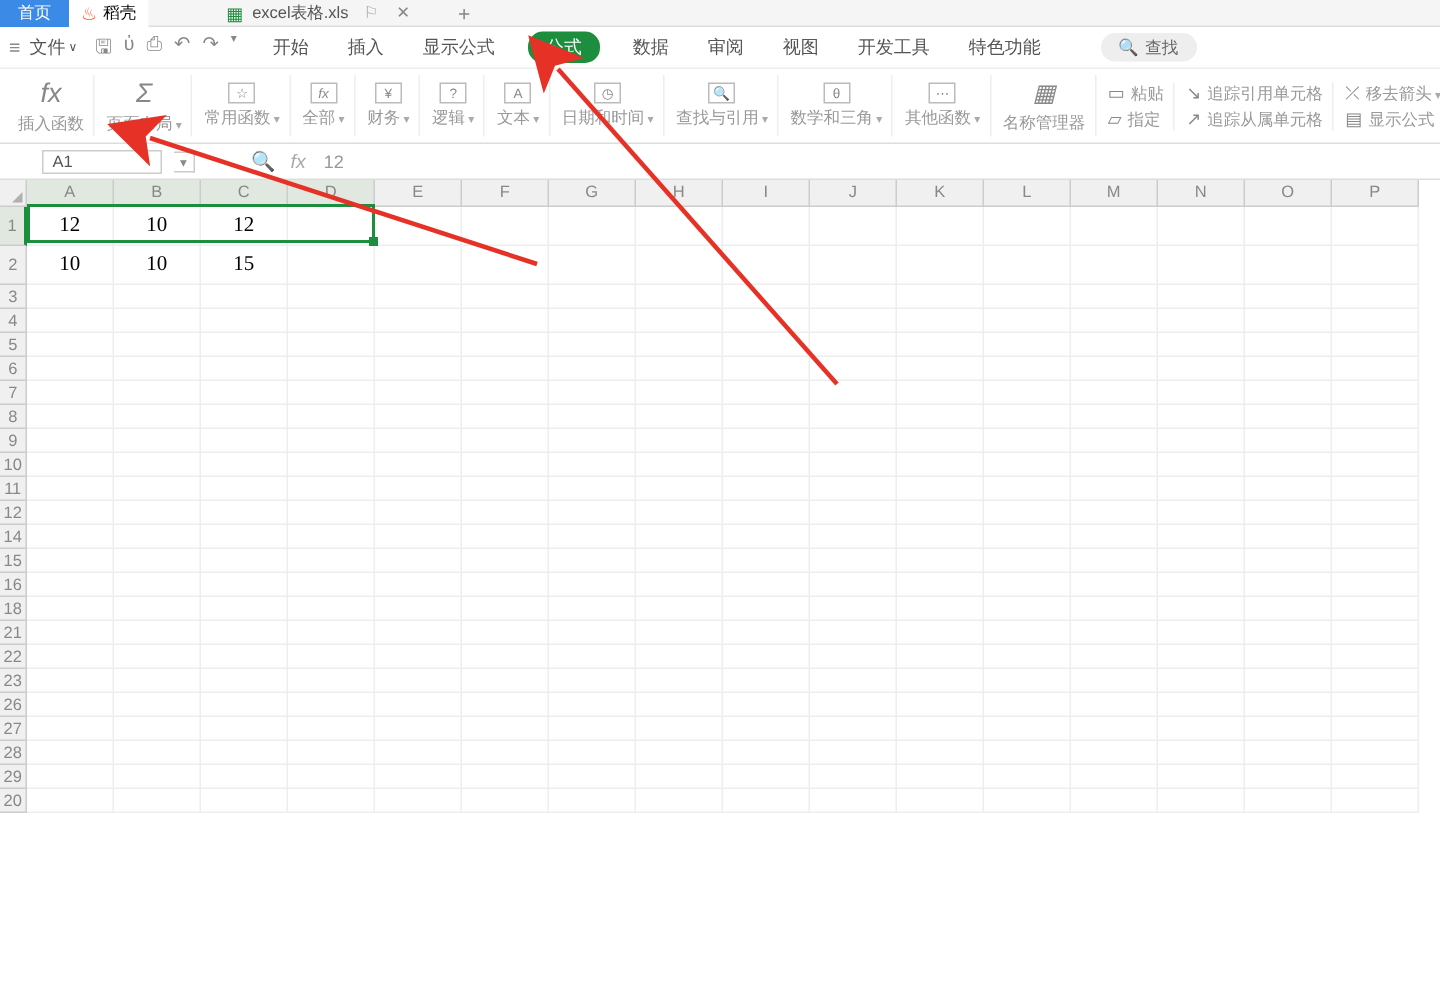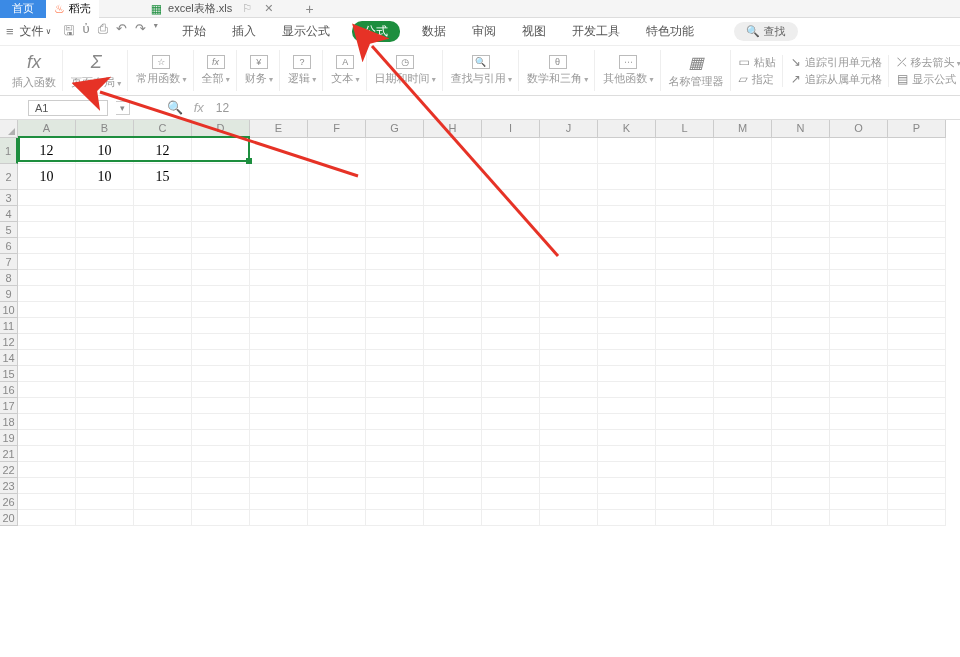--- a/index.html
+++ b/index.html
@@ -767,77 +767,39 @@
         <div class="cell" style="height: 16px; line-height: 16px;"></div>
         <div class="cell" style="height: 16px; line-height: 16px;"></div>
         <div class="cell" style="height: 16px; line-height: 16px;"></div>
         <div class="cell" style="height: 16px; line-height: 16px;"></div>
         <div class="cell" style="height: 16px; line-height: 16px;"></div>
         <div class="cell" style="height: 16px; line-height: 16px;"></div>
         <div class="cell" style="height: 16px; line-height: 16px;"></div>
         <div class="cell" style="height: 16px; line-height: 16px;"></div>
       </div>
       <div style="display: grid; grid-template-columns: 18px repeat(16, 58px); grid-auto-rows: 16px;">
-        <div class="row-header" style="height: 16px; line-height: 16px;">17</div>
-        <div class="cell" style="height: 16px; line-height: 16px;"></div>
-        <div class="cell" style="height: 16px; line-height: 16px;"></div>
-        <div class="cell" style="height: 16px; line-height: 16px;"></div>
-        <div class="cell" style="height: 16px; line-height: 16px;"></div>
-        <div class="cell" style="height: 16px; line-height: 16px;"></div>
-        <div class="cell" style="height: 16px; line-height: 16px;"></div>
-        <div class="cell" style="height: 16px; line-height: 16px;"></div>
-        <div class="cell" style="height: 16px; line-height: 16px;"></div>
-        <div class="cell" style="height: 16px; line-height: 16px;"></div>
-        <div class="cell" style="height: 16px; line-height: 16px;"></div>
-        <div class="cell" style="height: 16px; line-height: 16px;"></div>
-        <div class="cell" style="height: 16px; line-height: 16px;"></div>
-        <div class="cell" style="height: 16px; line-height: 16px;"></div>
-        <div class="cell" style="height: 16px; line-height: 16px;"></div>
-        <div class="cell" style="height: 16px; line-height: 16px;"></div>
-        <div class="cell" style="height: 16px; line-height: 16px;"></div>
-      </div>
-      <div style="display: grid; grid-template-columns: 18px repeat(16, 58px); grid-auto-rows: 16px;">
         <div class="row-header" style="height: 16px; line-height: 16px;">18</div>
         <div class="cell" style="height: 16px; line-height: 16px;"></div>
         <div class="cell" style="height: 16px; line-height: 16px;"></div>
         <div class="cell" style="height: 16px; line-height: 16px;"></div>
         <div class="cell" style="height: 16px; line-height: 16px;"></div>
         <div class="cell" style="height: 16px; line-height: 16px;"></div>
         <div class="cell" style="height: 16px; line-height: 16px;"></div>
         <div class="cell" style="height: 16px; line-height: 16px;"></div>
         <div class="cell" style="height: 16px; line-height: 16px;"></div>
         <div class="cell" style="height: 16px; line-height: 16px;"></div>
         <div class="cell" style="height: 16px; line-height: 16px;"></div>
         <div class="cell" style="height: 16px; line-height: 16px;"></div>
         <div class="cell" style="height: 16px; line-height: 16px;"></div>
         <div class="cell" style="height: 16px; line-height: 16px;"></div>
         <div class="cell" style="height: 16px; line-height: 16px;"></div>
         <div class="cell" style="height: 16px; line-height: 16px;"></div>
         <div class="cell" style="height: 16px; line-height: 16px;"></div>
       </div>
       <div style="display: grid; grid-template-columns: 18px repeat(16, 58px); grid-auto-rows: 16px;">
-        <div class="row-header" style="height: 16px; line-height: 16px;">19</div>
-        <div class="cell" style="height: 16px; line-height: 16px;"></div>
-        <div class="cell" style="height: 16px; line-height: 16px;"></div>
-        <div class="cell" style="height: 16px; line-height: 16px;"></div>
-        <div class="cell" style="height: 16px; line-height: 16px;"></div>
-        <div class="cell" style="height: 16px; line-height: 16px;"></div>
-        <div class="cell" style="height: 16px; line-height: 16px;"></div>
-        <div class="cell" style="height: 16px; line-height: 16px;"></div>
-        <div class="cell" style="height: 16px; line-height: 16px;"></div>
-        <div class="cell" style="height: 16px; line-height: 16px;"></div>
-        <div class="cell" style="height: 16px; line-height: 16px;"></div>
-        <div class="cell" style="height: 16px; line-height: 16px;"></div>
-        <div class="cell" style="height: 16px; line-height: 16px;"></div>
-        <div class="cell" style="height: 16px; line-height: 16px;"></div>
-        <div class="cell" style="height: 16px; line-height: 16px;"></div>
-        <div class="cell" style="height: 16px; line-height: 16px;"></div>
-        <div class="cell" style="height: 16px; line-height: 16px;"></div>
-      </div>
-      <div style="display: grid; grid-template-columns: 18px repeat(16, 58px); grid-auto-rows: 16px;">
         <div class="row-header" style="height: 16px; line-height: 16px;">21</div>
         <div class="cell" style="height: 16px; line-height: 16px;"></div>
         <div class="cell" style="height: 16px; line-height: 16px;"></div>
         <div class="cell" style="height: 16px; line-height: 16px;"></div>
         <div class="cell" style="height: 16px; line-height: 16px;"></div>
         <div class="cell" style="height: 16px; line-height: 16px;"></div>
         <div class="cell" style="height: 16px; line-height: 16px;"></div>
         <div class="cell" style="height: 16px; line-height: 16px;"></div>
         <div class="cell" style="height: 16px; line-height: 16px;"></div>
         <div class="cell" style="height: 16px; line-height: 16px;"></div>
@@ -882,20 +844,77 @@
         <div class="cell" style="height: 16px; line-height: 16px;"></div>
         <div class="cell" style="height: 16px; line-height: 16px;"></div>
         <div class="cell" style="height: 16px; line-height: 16px;"></div>
         <div class="cell" style="height: 16px; line-height: 16px;"></div>
         <div class="cell" style="height: 16px; line-height: 16px;"></div>
         <div class="cell" style="height: 16px; line-height: 16px;"></div>
         <div class="cell" style="height: 16px; line-height: 16px;"></div>
       </div>
       <div style="display: grid; grid-template-columns: 18px repeat(16, 58px); grid-auto-rows: 16px;">
         <div class="row-header" style="height: 16px; line-height: 16px;">26</div>
+        <div class="cell" style="height: 16px; line-height: 16px;"></div>
+        <div class="cell" style="height: 16px; line-height: 16px;"></div>
+        <div class="cell" style="height: 16px; line-height: 16px;"></div>
+        <div class="cell" style="height: 16px; line-height: 16px;"></div>
+        <div class="cell" style="height: 16px; line-height: 16px;"></div>
+        <div class="cell" style="height: 16px; line-height: 16px;"></div>
+        <div class="cell" style="height: 16px; line-height: 16px;"></div>
+        <div class="cell" style="height: 16px; line-height: 16px;"></div>
+        <div class="cell" style="height: 16px; line-height: 16px;"></div>
+        <div class="cell" style="height: 16px; line-height: 16px;"></div>
+        <div class="cell" style="height: 16px; line-height: 16px;"></div>
+        <div class="cell" style="height: 16px; line-height: 16px;"></div>
+        <div class="cell" style="height: 16px; line-height: 16px;"></div>
+        <div class="cell" style="height: 16px; line-height: 16px;"></div>
+        <div class="cell" style="height: 16px; line-height: 16px;"></div>
+        <div class="cell" style="height: 16px; line-height: 16px;"></div>
+      </div>
+      <div style="display: grid; grid-template-columns: 18px repeat(16, 58px); grid-auto-rows: 16px;">
+        <div class="row-header" style="height: 16px; line-height: 16px;">27</div>
+        <div class="cell" style="height: 16px; line-height: 16px;"></div>
+        <div class="cell" style="height: 16px; line-height: 16px;"></div>
+        <div class="cell" style="height: 16px; line-height: 16px;"></div>
+        <div class="cell" style="height: 16px; line-height: 16px;"></div>
+        <div class="cell" style="height: 16px; line-height: 16px;"></div>
+        <div class="cell" style="height: 16px; line-height: 16px;"></div>
+        <div class="cell" style="height: 16px; line-height: 16px;"></div>
+        <div class="cell" style="height: 16px; line-height: 16px;"></div>
+        <div class="cell" style="height: 16px; line-height: 16px;"></div>
+        <div class="cell" style="height: 16px; line-height: 16px;"></div>
+        <div class="cell" style="height: 16px; line-height: 16px;"></div>
+        <div class="cell" style="height: 16px; line-height: 16px;"></div>
+        <div class="cell" style="height: 16px; line-height: 16px;"></div>
+        <div class="cell" style="height: 16px; line-height: 16px;"></div>
+        <div class="cell" style="height: 16px; line-height: 16px;"></div>
+        <div class="cell" style="height: 16px; line-height: 16px;"></div>
+      </div>
+      <div style="display: grid; grid-template-columns: 18px repeat(16, 58px); grid-auto-rows: 16px;">
+        <div class="row-header" style="height: 16px; line-height: 16px;">28</div>
+        <div class="cell" style="height: 16px; line-height: 16px;"></div>
+        <div class="cell" style="height: 16px; line-height: 16px;"></div>
+        <div class="cell" style="height: 16px; line-height: 16px;"></div>
+        <div class="cell" style="height: 16px; line-height: 16px;"></div>
+        <div class="cell" style="height: 16px; line-height: 16px;"></div>
+        <div class="cell" style="height: 16px; line-height: 16px;"></div>
+        <div class="cell" style="height: 16px; line-height: 16px;"></div>
+        <div class="cell" style="height: 16px; line-height: 16px;"></div>
+        <div class="cell" style="height: 16px; line-height: 16px;"></div>
+        <div class="cell" style="height: 16px; line-height: 16px;"></div>
+        <div class="cell" style="height: 16px; line-height: 16px;"></div>
+        <div class="cell" style="height: 16px; line-height: 16px;"></div>
+        <div class="cell" style="height: 16px; line-height: 16px;"></div>
+        <div class="cell" style="height: 16px; line-height: 16px;"></div>
+        <div class="cell" style="height: 16px; line-height: 16px;"></div>
+        <div class="cell" style="height: 16px; line-height: 16px;"></div>
+      </div>
+      <div style="display: grid; grid-template-columns: 18px repeat(16, 58px); grid-auto-rows: 16px;">
+        <div class="row-header" style="height: 16px; line-height: 16px;">29</div>
         <div class="cell" style="height: 16px; line-height: 16px;"></div>
         <div class="cell" style="height: 16px; line-height: 16px;"></div>
         <div class="cell" style="height: 16px; line-height: 16px;"></div>
         <div class="cell" style="height: 16px; line-height: 16px;"></div>
         <div class="cell" style="height: 16px; line-height: 16px;"></div>
         <div class="cell" style="height: 16px; line-height: 16px;"></div>
         <div class="cell" style="height: 16px; line-height: 16px;"></div>
         <div class="cell" style="height: 16px; line-height: 16px;"></div>
         <div class="cell" style="height: 16px; line-height: 16px;"></div>
         <div class="cell" style="height: 16px; line-height: 16px;"></div>

